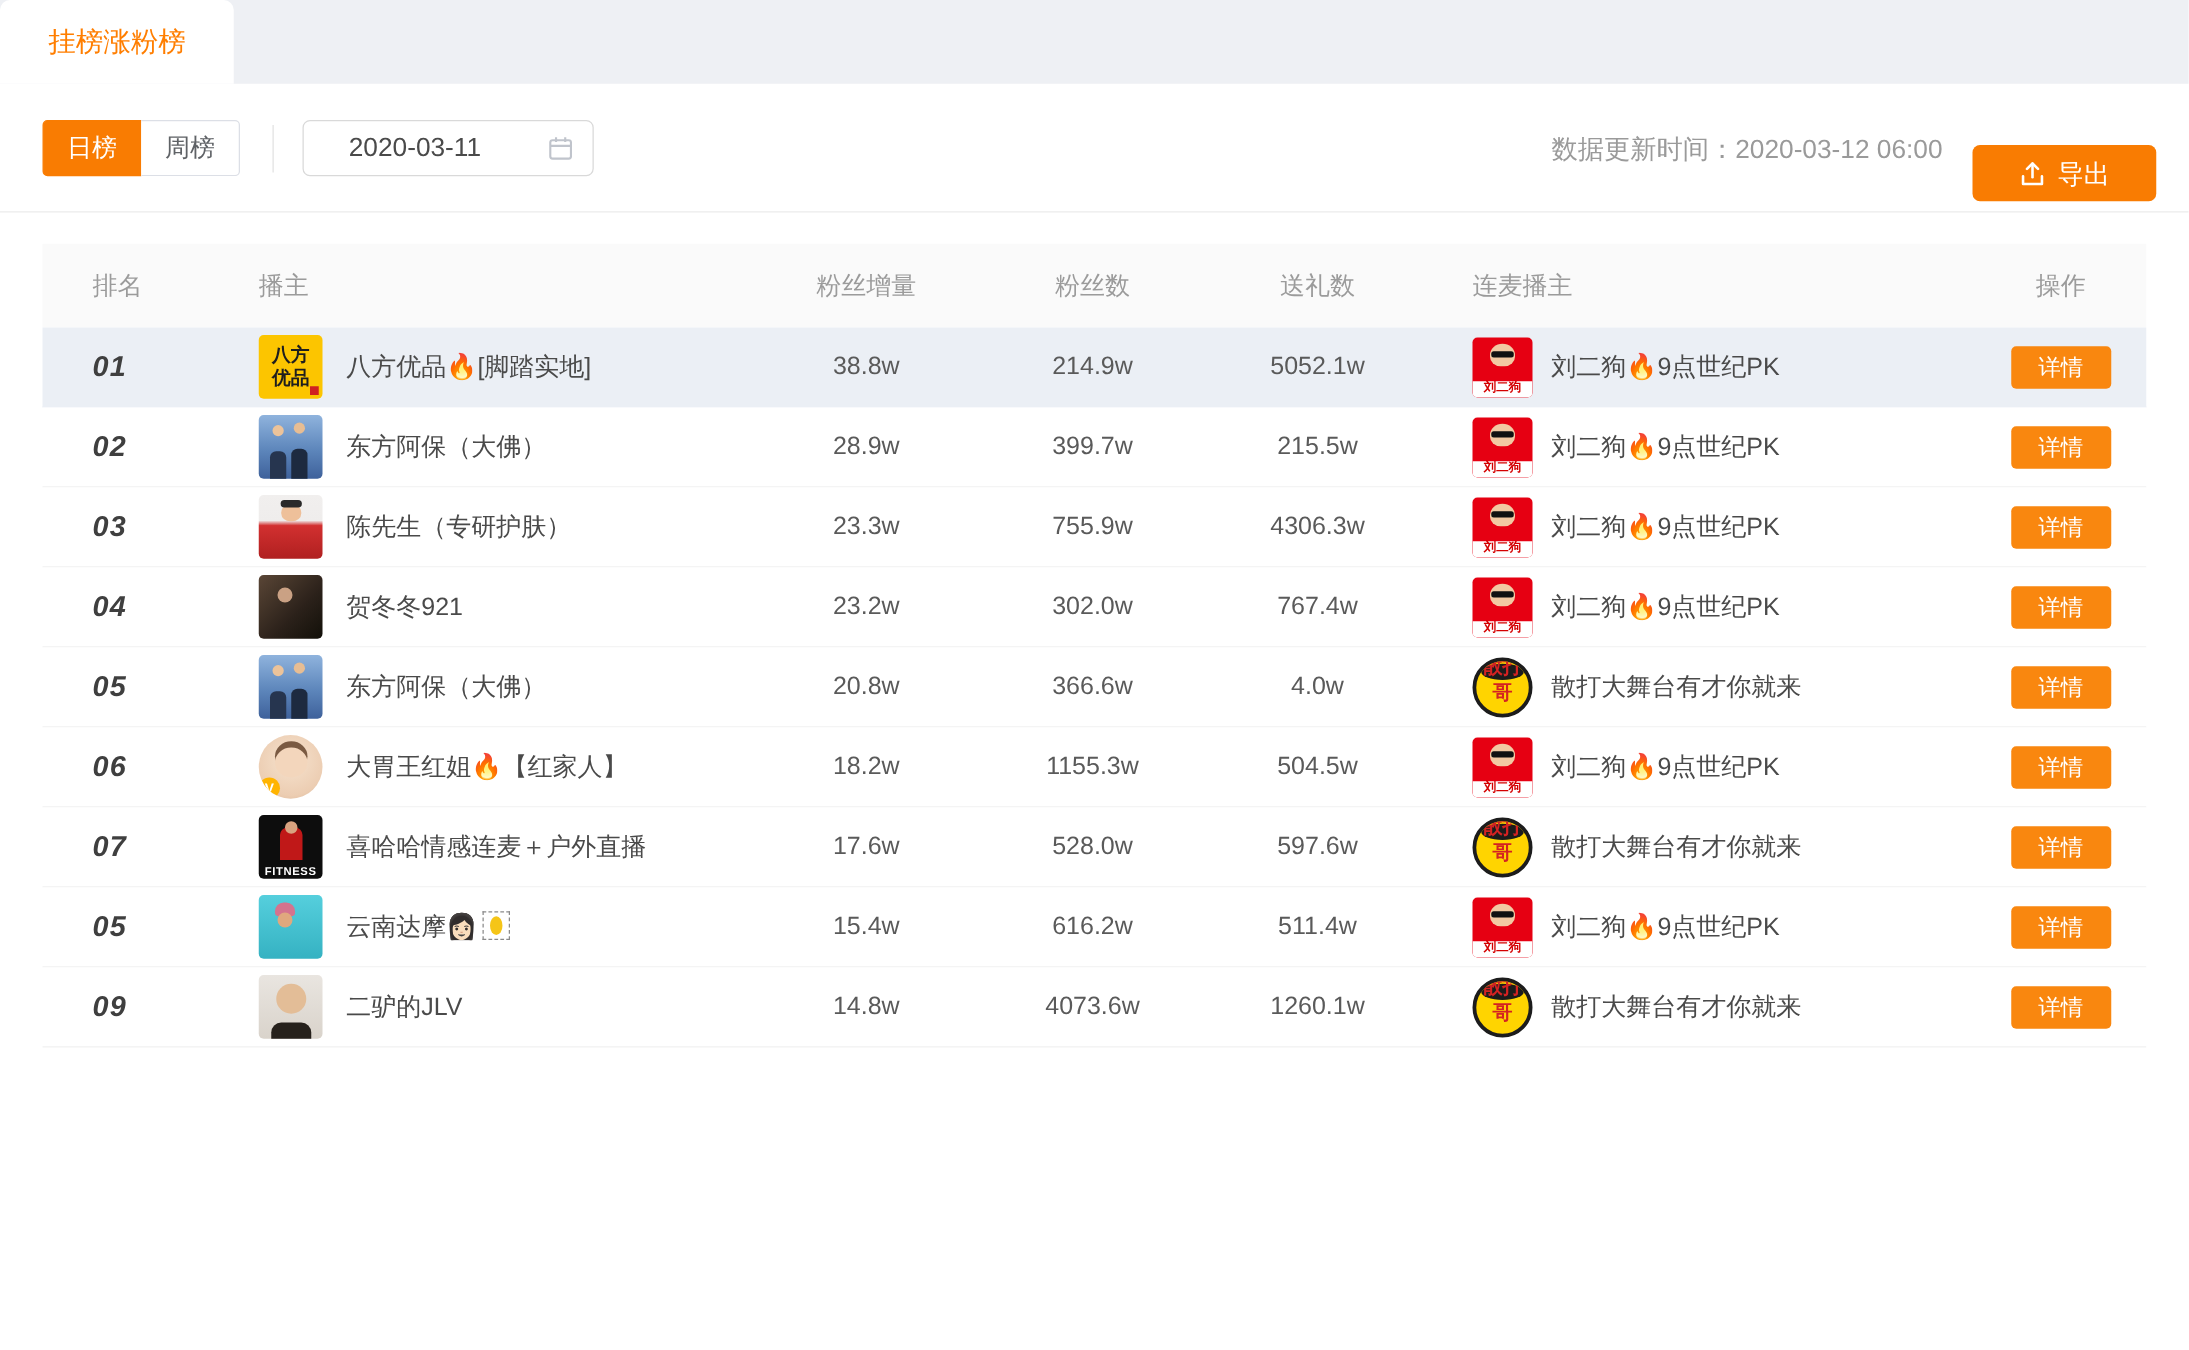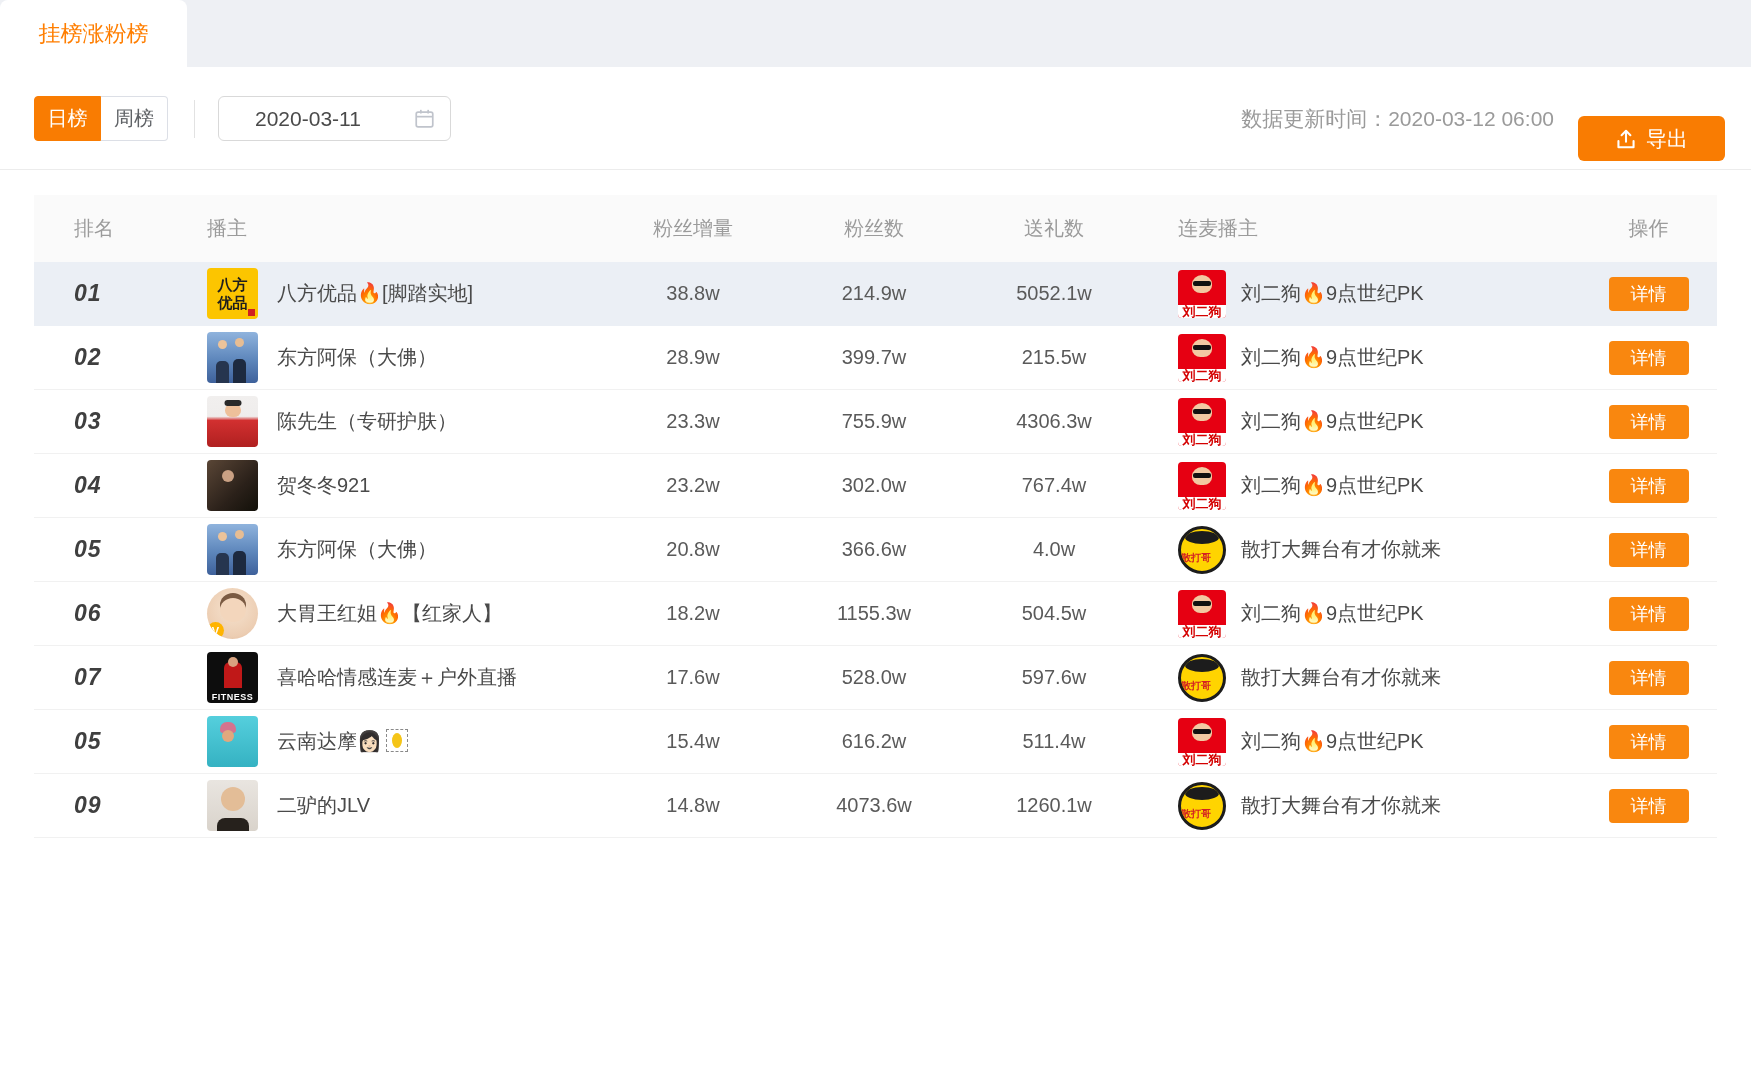--- a/index.html
+++ b/index.html
@@ -8,21 +8,21 @@
 
   
   .tabbar { height:67px; background:#eef0f4; display:flex; align-items:stretch; }
   .tab { width:187px; background:#fff; color:#ff7e00; font-size:22px;
     display:flex; align-items:center; justify-content:center;
     border-radius:8px 8px 0 0; cursor:pointer; }
 
   
   .toolbar { display:flex; align-items:center; height:47px; margin:28px 26px 0 34px; }
   .segmented { display:flex; }
-  .seg { height:45px; width:67px; font-size:20px; cursor:pointer; }
+  .seg { height:45px; width:79px; font-size:20px; cursor:pointer; }
   .seg-active { background:#f97c02; color:#fff; border:1px solid #f97c02; border-radius:4px 0 0 4px; }
   .seg-idle { background:#fff; color:#5f6266; border:1px solid #dcdfe6; border-left:none; border-radius:0 4px 4px 0; }
   .vdiv { width:1px; height:38px; background:#e2e2e2; margin:0 23px 0 26px; }
   .date-input { width:233px; height:45px; border:1px solid #d9d9d9; border-radius:6px;
     display:flex; align-items:center; justify-content:space-between;
     padding:0 15px 0 36px; font-size:21px; color:#4a4a4a; cursor:pointer; background:#fff; }
   .update-time { margin-left:auto; color:#9a9a9a; font-size:21px; margin-right:24px; white-space:nowrap; }
   .export-btn { width:147px; height:45px; background:#f97c02; color:#fff; border:none;
     border-radius:6px; font-size:21px; display:flex; align-items:center; justify-content:center;
     gap:9px; cursor:pointer;margin-top:40px; }
@@ -97,28 +97,28 @@
     width:24px; height:24px; border-radius:50%; background:#e3bd97; }
   .av9::after { content:""; position:absolute; bottom:-5px; left:50%; transform:translateX(-50%);
     width:32px; height:18px; border-radius:8px 8px 0 0; background:#26211c; }
 
   .pav-liu { background:#e60012; }
   .pav-liu::before { content:""; position:absolute; top:5px; left:50%; transform:translateX(-50%);
     width:20px; height:18px; border-radius:50% 50% 42% 42%; background:#f2c9a2; }
   .pav-liu::after { content:""; position:absolute; top:11px; left:50%; transform:translateX(-50%);
     width:18px; height:5px; border-radius:2px; background:#111; }
   .pav-liu .pav-label { position:absolute; bottom:0; left:0; right:0; height:13px; background:#fff;
-    color:#d40000; font-size:13px; font-weight:bold; display:flex; align-items:center;
+    color:#d40000; font-size:10px; font-weight:bold; display:flex; align-items:center;
     justify-content:center; line-height:1; }
 
   .pav-sanda { background:#ffd400; border-radius:50%; border:3px solid #1c1c1c; }
   .pav-sanda::before { content:""; position:absolute; top:2px; left:4px; width:34px; height:13px;
     border-radius:50%; background:#1c1c1c; }
-  .pav-sanda .pav-label { position:absolute; bottom:6px; left:0; right:0; text-align:left;
-    font-size:10px; font-weight:bold; color:#d42222; }
+  .pav-sanda .pav-label { position:absolute; bottom:6px; left:0; right:0; text-align:center;
+    font-size:16px; font-weight:bold; color:#d42222; }
 
   .emoji-placeholder { display:inline-block; width:22px; height:23px; border:1px dashed #8a8a8a;
     vertical-align:-4px; margin-left:4px; position:relative; }
   .emoji-placeholder::before { content:""; position:absolute; inset:3px 5px; background:#f5c518; border-radius:50%; }
 </style>
 </head>
 <body>
 
 <div>
   <div class="tabbar">

